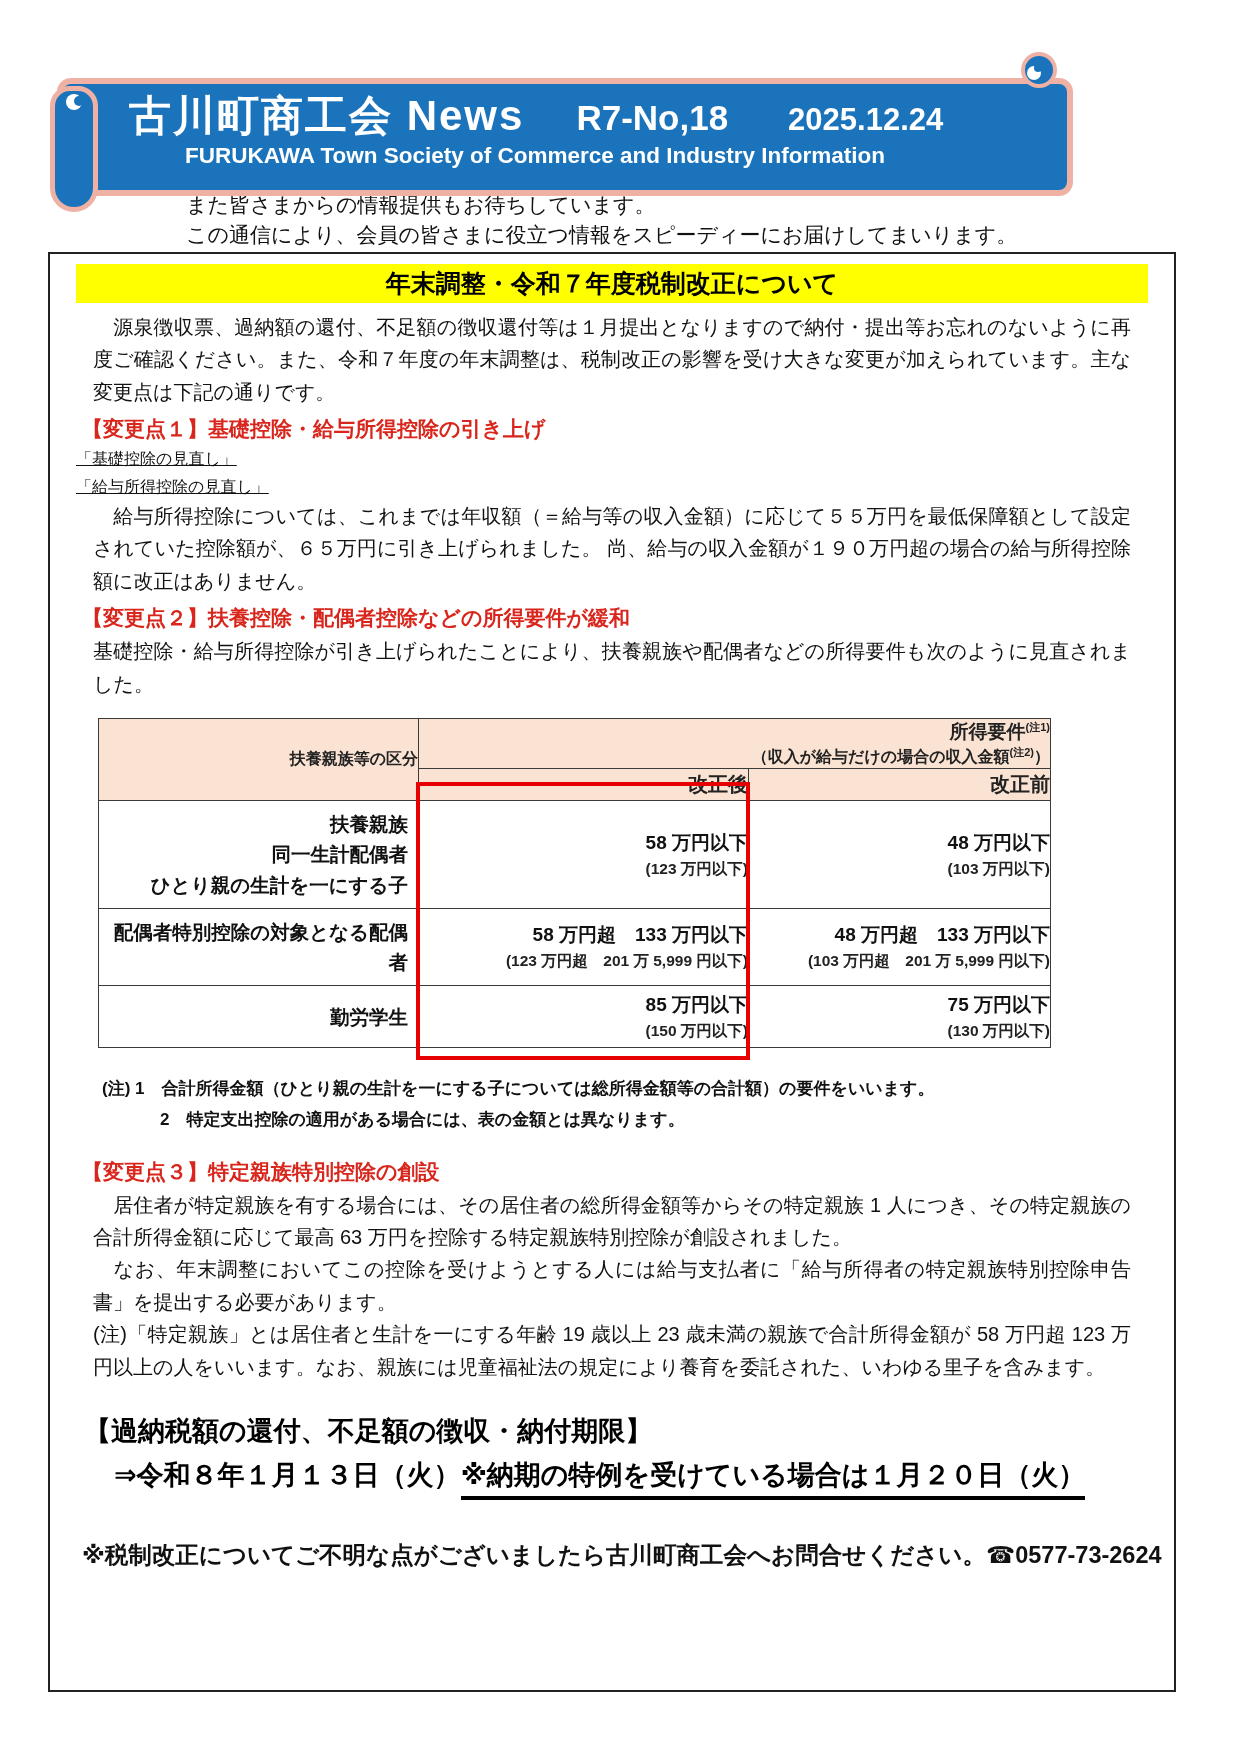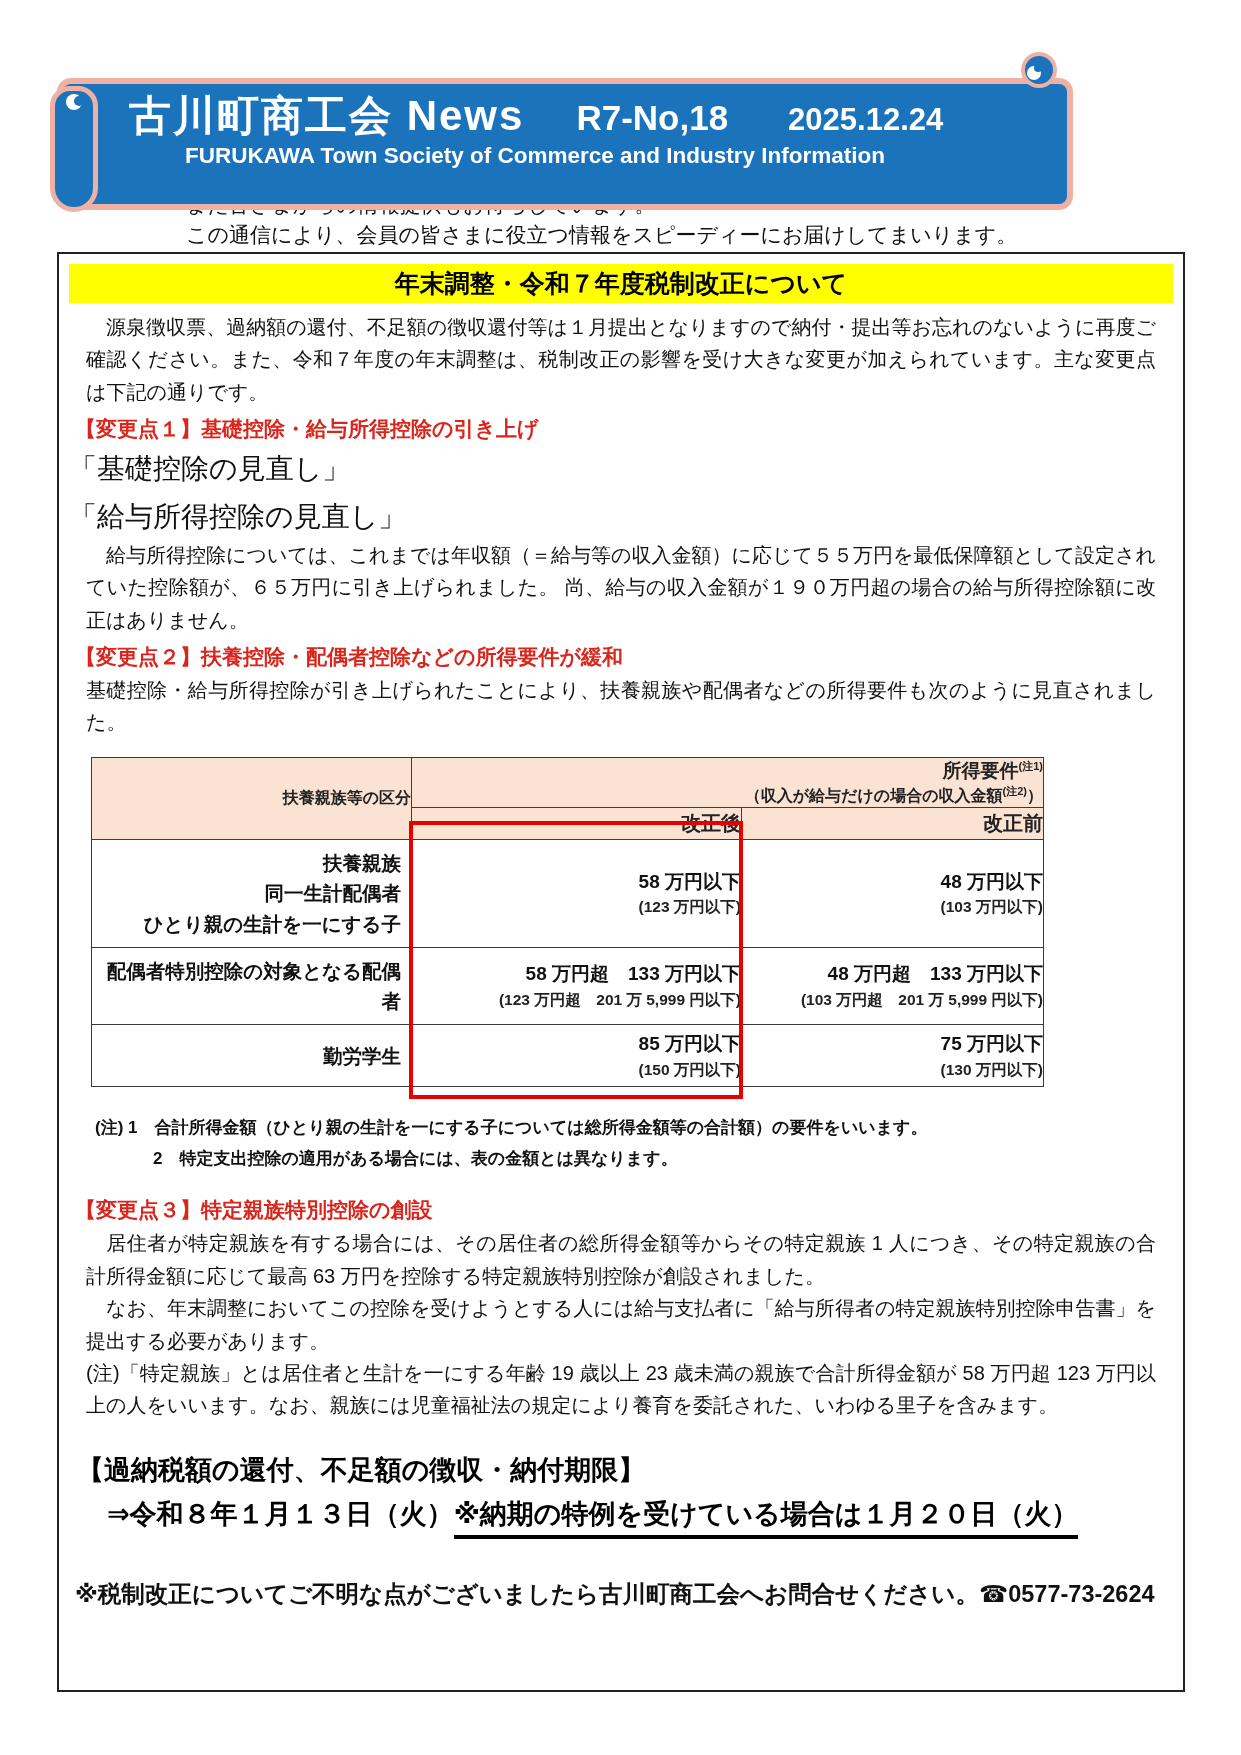--- a/index.html
+++ b/index.html
@@ -5,21 +5,21 @@
   * { margin:0; padding:0; box-sizing:border-box; }
   html,body { background:#ffffff; }
   body {
     width:1241px; height:1755px; position:relative;
     font-family:"Liberation Sans","DejaVu Sans",sans-serif;
     color:#111;
   }
 
   
   .banner {
-    position:absolute; left:57px; top:78px; width:1016px; height:132px;
+    position:absolute; left:57px; top:78px; width:1016px; height:118px;
     background:#1b74bb; border:6px solid #f0b1a5; border-radius:14px;
     color:#fff; z-index:2; overflow:visible;
   }
   .banner-row1 { display:flex; align-items:baseline; padding:4px 0 0 66px; }
   .banner-title { font-size:42px; font-weight:bold; letter-spacing:2px; margin-right:52px; white-space:nowrap; }
   .banner-issue { font-size:35px; font-weight:600; margin-right:60px; white-space:nowrap; }
   .banner-date  { font-size:31px; font-weight:600; white-space:nowrap; }
   .banner-sub   { font-size:22.5px; font-weight:bold; padding-left:122px; margin-top:-1px; white-space:nowrap; }
 
   .scroll-roll {
@@ -49,36 +49,36 @@
   }
 
   
   .intro {
     position:absolute; left:186px; top:190px; z-index:1;
     font-size:21px; line-height:1.45; color:#111;
   }
 
   
   .content {
-    position:absolute; left:57px; top:252px; width:1128px; height:1440px;
-    border:2px solid #222; padding:8px 8px; background:#fff;
+    position:absolute; left:48px; top:252px; width:1128px; height:1440px;
+    border:2px solid #222; padding:8px 24px; background:#fff;
   }
   .article-title {
     background:#ffff00; color:#000; text-align:center;
     font-weight:bold; font-size:25px; padding:3px 0; margin:2px 2px 8px 2px;
   }
   .para {
     font-size:20px; line-height:1.62; text-align:justify;
     margin:0 19px; color:#111;
   }
   .red-heading {
     color:#d9261c; font-weight:bold; font-size:21px;
     margin:7px 2px 3px 8px;
   }
-  .quote-line { font-size:28px; line-height:1.62; margin:2px 2px 0 2px; }
+  .quote-line { font-size:16px; line-height:1.62; margin:2px 2px 0 2px;text-decoration:underline; }
 
   
   .table-wrap { position:relative; width:952px; margin:18px 0 6px 24px; }
   table.tax-table { border-collapse:collapse; width:952px; table-layout:fixed; }
   .tax-table th, .tax-table td {
     border:1.5px solid #3a3a3a; vertical-align:middle; text-align:right;
   }
   .tax-table thead th { background:#fbe3d3; font-weight:bold; color:#222; }
   .th-req-title { font-size:19px; }
   .th-req-sub { font-size:16px; font-weight:bold; }

